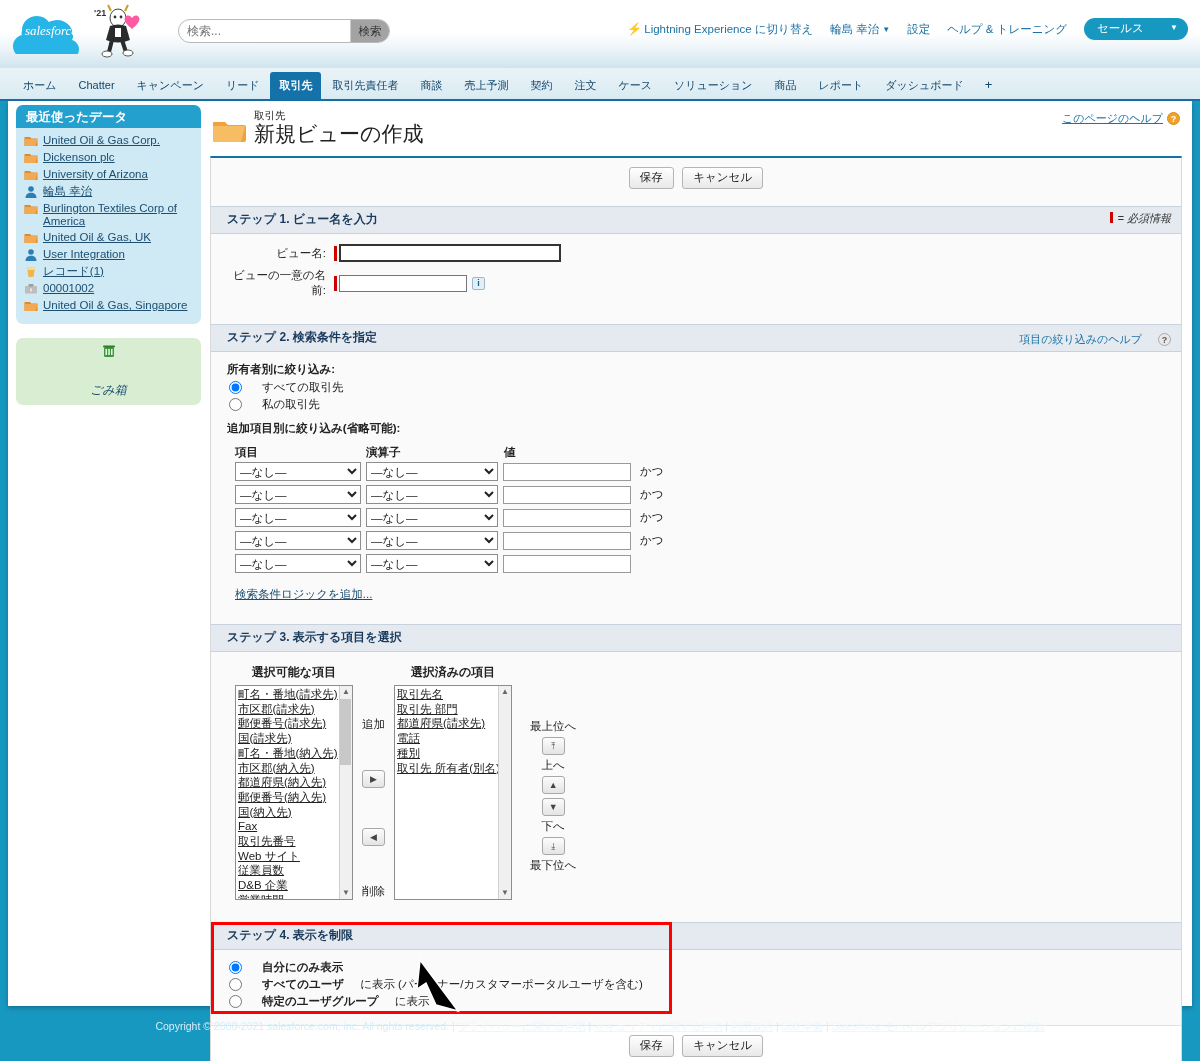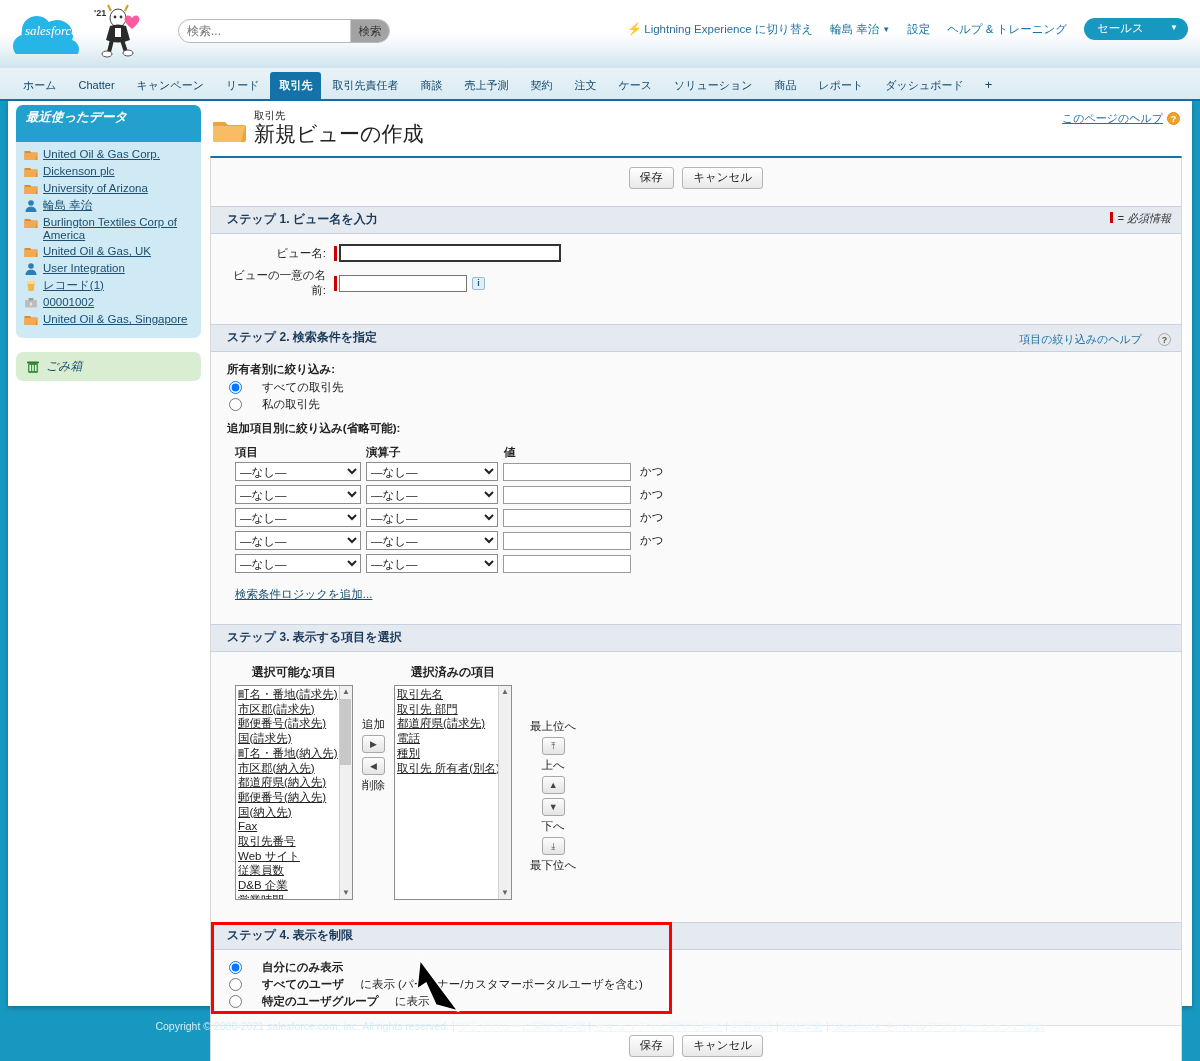--- a/index.html
+++ b/index.html
@@ -83,35 +83,35 @@
     box-shadow: 0 2px 5px rgba(0,0,0,0.25);
   }
 
   
   .sidebar { position: absolute; left: 8px; top: 4px; width: 185px; }
   .side-panel {
     background: #cfe9f5; border-radius: 7px; padding: 0 0 8px 0;
   }
   .side-title {
     background: #24a0cf; color: #fff; font-size: 12.5px; font-weight: bold;
-    font-style: italic; padding: 4px 10px 16px; border-radius: 7px 7px 0 0;
+    padding: 4px 10px 2px; border-radius: 7px 7px 0 0;
   }
   .side-list { padding: 6px 6px 0 8px; }
   .side-item {
     display: flex; align-items: flex-start; gap: 5px;
     margin-bottom: 3px; font-size: 11.5px; line-height: 13px;
   }
   .side-item a {
     color: #1c4f70; text-decoration: underline; cursor: pointer;
   }
   .ico { width: 14px; height: 14px; flex: 0 0 14px; position: relative; top: 0px; }
 
   .trash-panel {
     margin-top: 14px; background: #d8edd2; border-radius: 7px;
-    padding: 6px 10px; display: flex; align-items: center; gap: 6px;
+    padding: 6px 10px; display: flex; align-items: center; gap: 24px; flex-direction: column;
   }
   .trash-panel span.lbl {
     font-size: 12px; font-style: italic; color: #1c4f70; cursor: pointer;
   }
 
   
   .main { position: absolute; left: 202px; top: 4px; width: 972px; }
 
   .page-head { display: flex; align-items: flex-start; padding: 4px 0 2px 2px; position: relative; }
   .folder-icon { width: 34px; height: 27px; margin-right: 8px; margin-top: 8px; flex: 0 0 34px; }
@@ -224,21 +224,21 @@
   .listinner { flex: 1 1 auto; padding: 1px 0 0 2px; overflow: hidden; }
   .lb-item { font-size: 11.5px; line-height: 14.7px; color: #222; white-space: nowrap; cursor: pointer; text-decoration: underline; }
   .lb-scroll {
     width: 13px; background: #f0f0f0; border-left: 1px solid #cfcfcf;
     display: flex; flex-direction: column; justify-content: space-between; align-items: center;
     flex: 0 0 13px; cursor: pointer;
   }
   .lb-arrow { font-size: 8px; color: #666; height: 12px; line-height: 12px; }
   .lb-thumb { position: absolute; right: 1px; top: 13px; width: 11px; height: 66px; background: #c8c8c8; }
   .midbtns {
-    display: flex; flex-direction: column; align-items: center; justify-content: flex-start;
+    display: flex; flex-direction: column; align-items: center; justify-content: space-between;
     margin: 0 9px; padding-top: 52px;
   }
   .midbtns .lbl { font-size: 11.5px; color: #222; margin: 1px 0; }
   .sqbtn {
     width: 23px; height: 18px; border: 1px solid #a8a8a8; border-radius: 3px;
     background: linear-gradient(to bottom,#fcfcfc,#e4e4e4);
     display: flex; align-items: center; justify-content: center;
     font-size: 9px; color: #444; cursor: pointer; margin: 2px 0;
   }
   .ordbtns {

